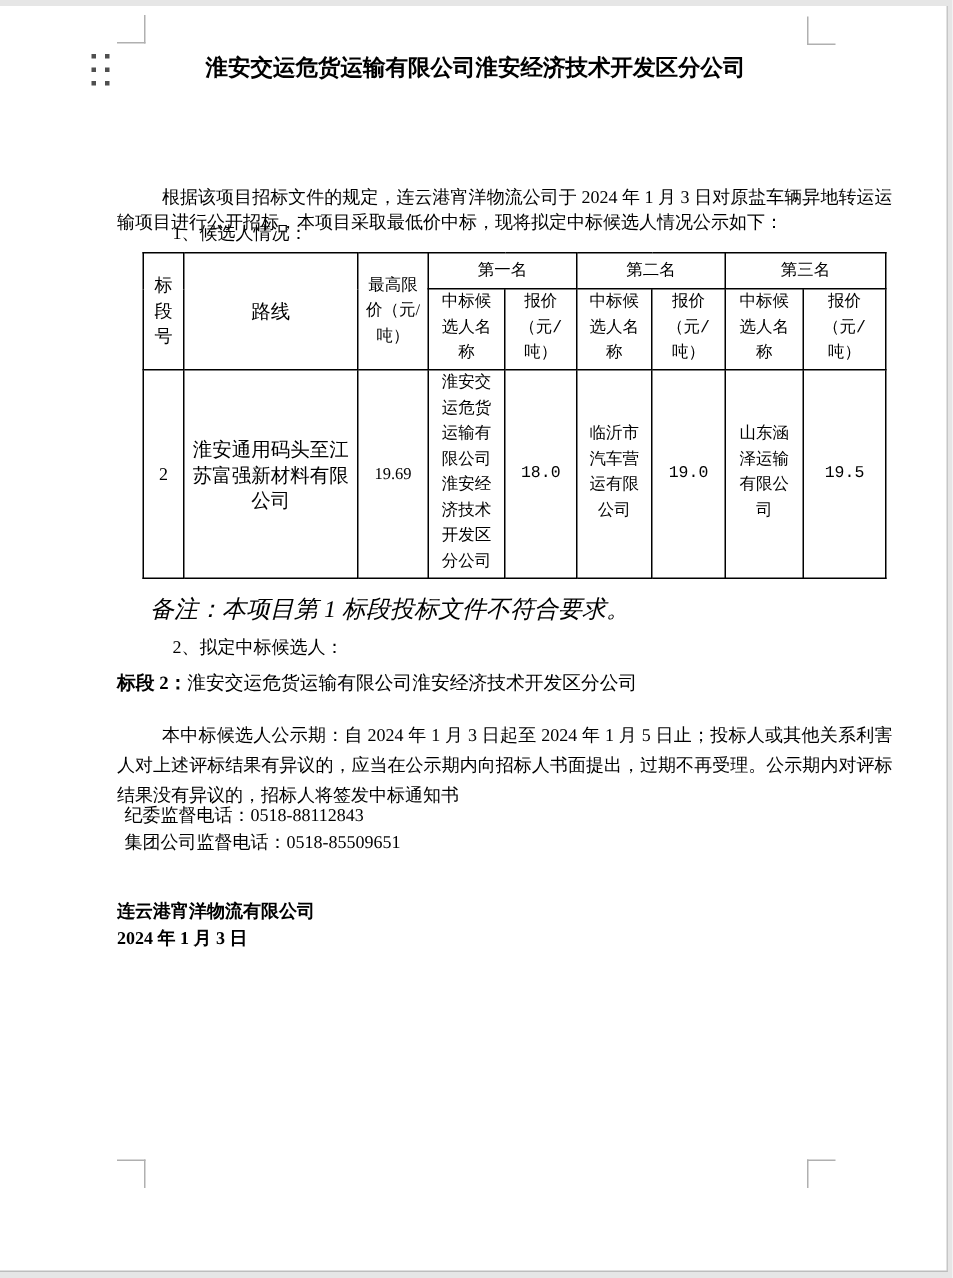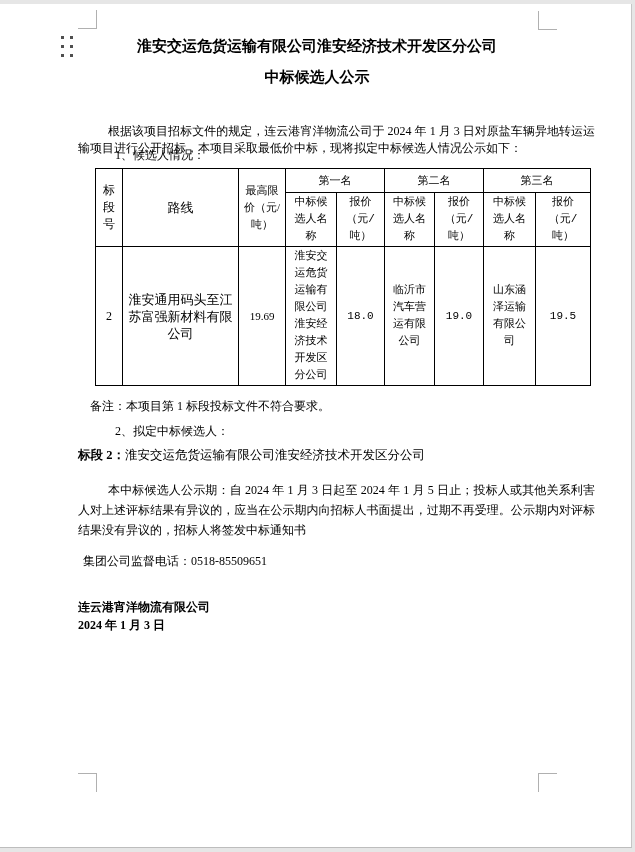--- a/index.html
+++ b/index.html
@@ -40,21 +40,21 @@
   .para{
     position:absolute;left:78px;width:517px;
     font-size:12px;line-height:17px;text-align:justify;margin-top:12px;
   }
   .intro{top:107px;text-indent:30px;}
   .sec-heading{
     position:absolute;left:115px;font-size:12px;line-height:15px;white-space:nowrap;
   }
   .sec1{top:144px;}
   .sec2{top:420px;}
-  .remark{position:absolute;left:90px;top:395px;font-size:12px;line-height:15px;white-space:nowrap;}
+  .remark{position:absolute;left:100px;top:395px;font-size:16px;line-height:15px;white-space:nowrap;font-style:italic;}
   .award{position:absolute;left:78px;top:443px;font-size:12.5px;line-height:16px;white-space:nowrap;}
   .award-label{font-weight:bold;}
   .publicity{top:464px;line-height:20px;text-indent:30px;}
   .phone{position:absolute;left:83px;font-size:12px;line-height:16px;white-space:nowrap;}
   .phone1{top:531px;}
   .phone2{top:549px;}
   .sign{position:absolute;left:78px;width:427px;text-align:left;font-size:12px;line-height:16px;font-weight:bold;}
   .signer{top:595px;}
   .sign-date{top:613px;}
   
@@ -88,21 +88,20 @@
   <div class="handle">
     <span></span>
     <span></span>
     <span></span>
     <span></span>
     <span></span>
     <span></span>
   </div>
 
   <div class="title title1">淮安交运危货运输有限公司淮安经济技术开发区分公司</div>
-  <div class="title title2">中标候选人公示</div>
 
   <div class="para intro">根据该项目招标文件的规定，连云港宵洋物流公司于 2024 年 1 月 3 日对原盐车辆异地转运运输项目进行公开招标，本项目采取最低价中标，现将拟定中标候选人情况公示如下：</div>
 
   <div class="sec-heading sec1">1、候选人情况：</div>
 
   <table class="bid">
     <colgroup>
       <col style="width:27px">
         <col style="width:116px">
         <col style="width:47px">
@@ -147,18 +146,19 @@
   <div class="remark">备注：本项目第 1 标段投标文件不符合要求。</div>
 
   <div class="sec-heading sec2">2、拟定中标候选人：</div>
 
   <div class="award">
     <span class="award-label">标段 2：</span><span>淮安交运危货运输有限公司淮安经济技术开发区分公司</span>
   </div>
 
   <div class="para publicity">本中标候选人公示期：自 2024 年 1 月 3 日起至 2024 年 1 月 5 日止；投标人或其他关系利害人对上述评标结果有异议的，应当在公示期内向招标人书面提出，过期不再受理。公示期内对评标结果没有异议的，招标人将签发中标通知书</div>
 
+  <div class="phone phone1">纪委监督电话：0518-88112843</div>
   <div class="phone phone2">集团公司监督电话：0518-85509651</div>
 
   <div class="sign signer">连云港宵洋物流有限公司</div>
   <div class="sign sign-date">2024 年 1 月 3 日</div>
 
 </div>
 
 </body></html>

